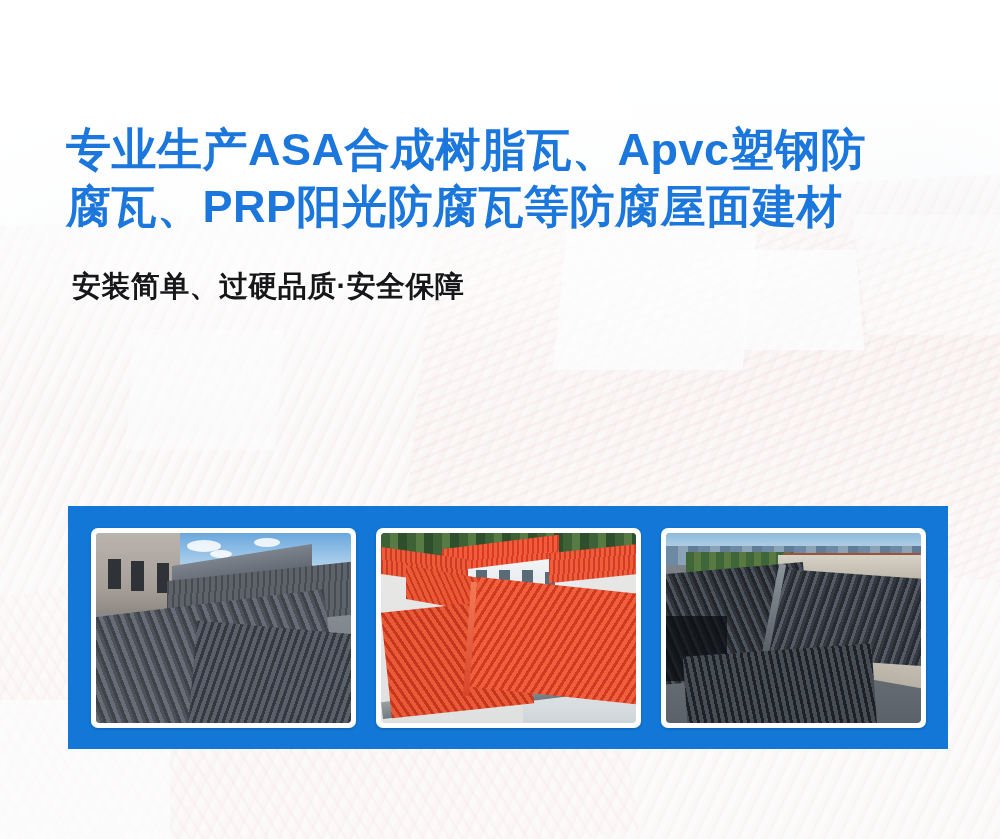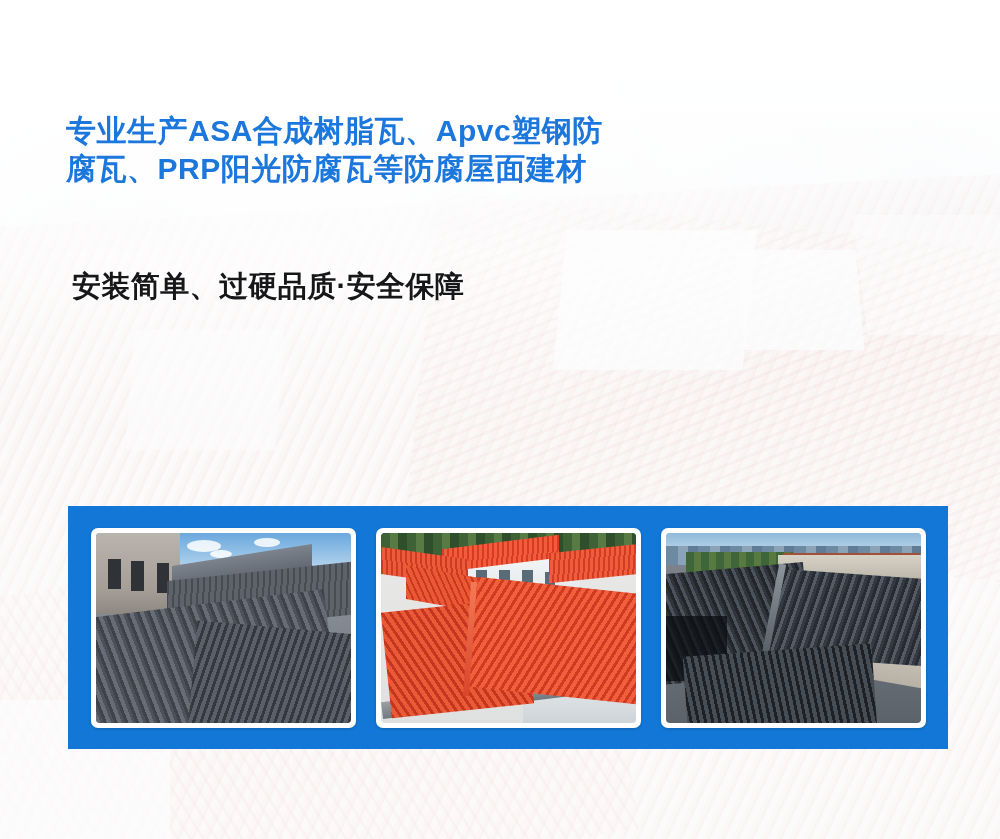--- a/index.html
+++ b/index.html
@@ -139,21 +139,21 @@
         rgba(255,255,255,0.45) 55%,
         rgba(255,255,255,0.0) 100%);
   }
 
   
   .headline {
     position: absolute;
     left: 66px;
     top: 92px;
     width: 880px;
-    font-size: 30px;
+    font-size: 45px;
     font-weight: 700;
     line-height: 1.26;
     color: #1c77dd;
     letter-spacing: 0.5px;
     text-shadow:
       0 0 6px rgba(255,255,255,0.95),
       0 0 12px rgba(255,255,255,0.85),
       1px 1px 0 rgba(255,255,255,0.7);
     white-space: pre-line;
   }

